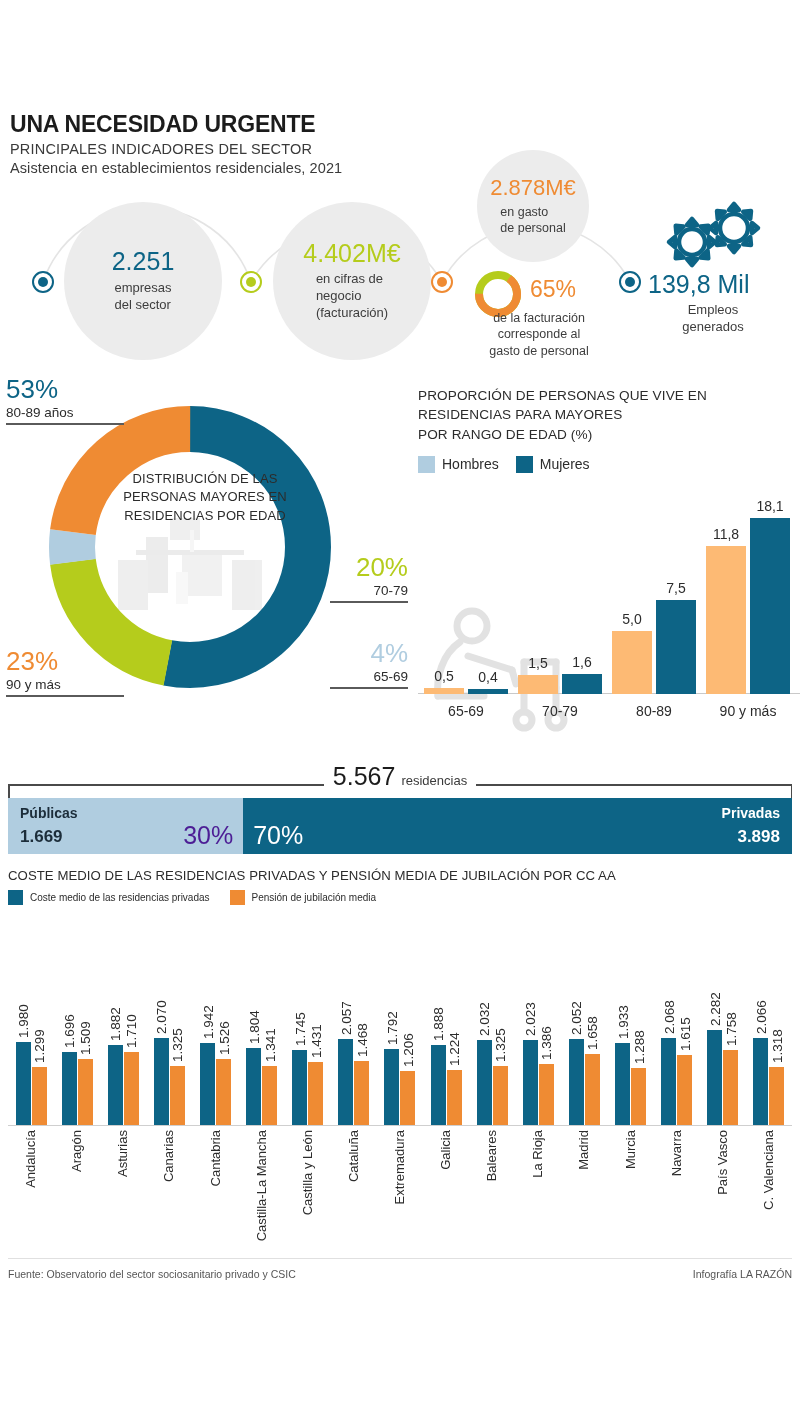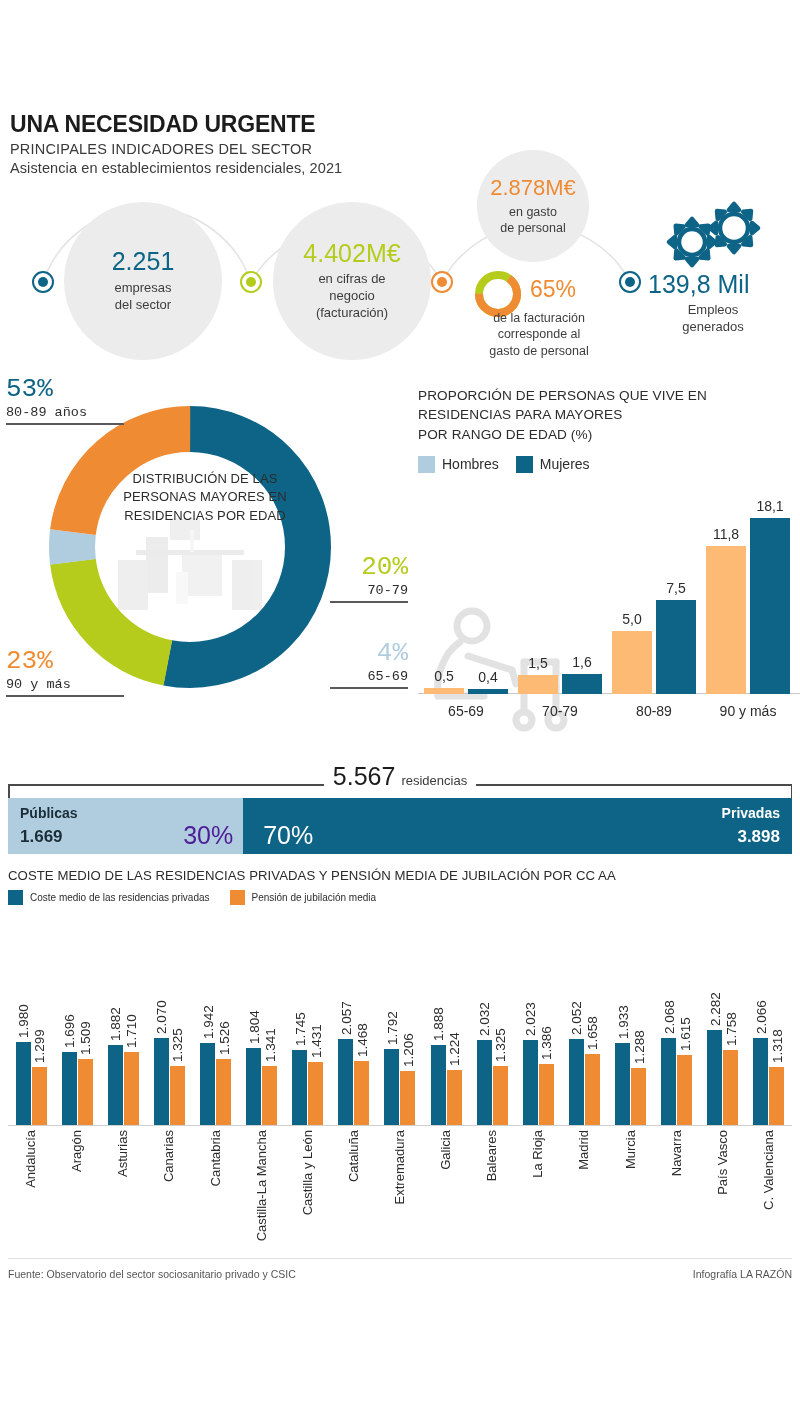--- a/index.html
+++ b/index.html
@@ -30,21 +30,20 @@
 
   
   .kpi-strip { position: absolute; left: 0; top: 150px; width: 800px; height: 225px; }
   .kpi-svg { position: absolute; left: 0; top: 0; }
 
   .kpi-circle {
     position: absolute; border-radius: 50%;
     background: #ececec;
     display: flex; flex-direction: column;
     align-items: center; justify-content: center;
-    text-align: center;
   }
   .kpi-big { font-size: 25px; font-weight: 400; line-height: 1.1; }
   .kpi-small { font-size: 13px; color: #3d3d3d; line-height: 1.3; margin-top: 4px; }
 
   .c1 { left: 64px; top: 52px; width: 158px; height: 158px; }
   .c2 { left: 273px; top: 52px; width: 158px; height: 158px; }
   .c3 { left: 477px; top: 0px;  width: 112px; height: 112px; }
 
   .dot {
     position: absolute; width: 22px; height: 22px; border-radius: 50%;
@@ -85,21 +84,21 @@
     font-size: 13px; color: #3d3d3d; text-align: center; line-height: 1.3;
   }
 
   
   .donut-wrap { position: absolute; left: 0; top: 372px; width: 410px; height: 350px; }
   .donut-center-text {
     position: absolute; left: 110px; top: 470px; width: 190px;
     text-align: center; font-size: 13px; line-height: 1.42;
     color: #2c2c2c; letter-spacing: 0.1px; z-index: 5;
   }
-  .lbl { position: absolute; z-index: 6; font-family: Liberation Mono, monospace; }
+  .lbl { position: absolute; z-index: 6; }
   .lbl .pc { font-size: 26px; line-height: 1; }
   .lbl .rg { font-size: 13.5px; color: #2c2c2c; margin-top: 3px; }
   .lbl .rule { height: 1.5px; background: #5a5a5a; margin-top: 3px; }
 
   .lbl-53 { left: 6px;  top: 376px; }
   .lbl-53 .pc { color: #0d6486; }
   .lbl-53 .rule { width: 118px; }
   .lbl-23 { left: 6px;  top: 648px; }
   .lbl-23 .pc { color: #ef8b33; }
   .lbl-23 .rule { width: 118px; }
@@ -162,21 +161,21 @@
   .share .nm { position: absolute; top: 7px; font-size: 14px; font-weight: bold; }
   .share .val { position: absolute; bottom: 7px; font-size: 17px; font-weight: bold; }
   .share .pub .nm { left: 12px; color: #1c2d3a; }
   .share .pub .val { left: 12px; color: #1c2d3a; }
   .share .pri .nm { right: 12px; color: #ffffff; }
   .share .pri .val { right: 12px; color: #ffffff; }
   .share .pct {
     position: absolute; bottom: 4px; font-size: 25px; font-weight: normal;
   }
   .share .pub .pct { right: 10px; color: #4c1d95; }
-  .share .pri .pct { left: 10px; color: #ffffff; margin-left: 10px; }
+  .share .pri .pct { left: 10px; color: #ffffff; }
 
   
   .cc-h {
     position: absolute; left: 8px; top: 868px;
     font-size: 13.2px; color: #2c2c2c; letter-spacing: 0.05px;
   }
   .cc-legend { position: absolute; left: 8px; top: 890px; display: flex; gap: 20px; align-items: center; }
   .cc-legend .item { display: flex; align-items: center; gap: 7px; }
   .cc-legend .sw { width: 15px; height: 15px; }
   .cc-legend .tx { font-size: 10px; color: #2c2c2c; }

